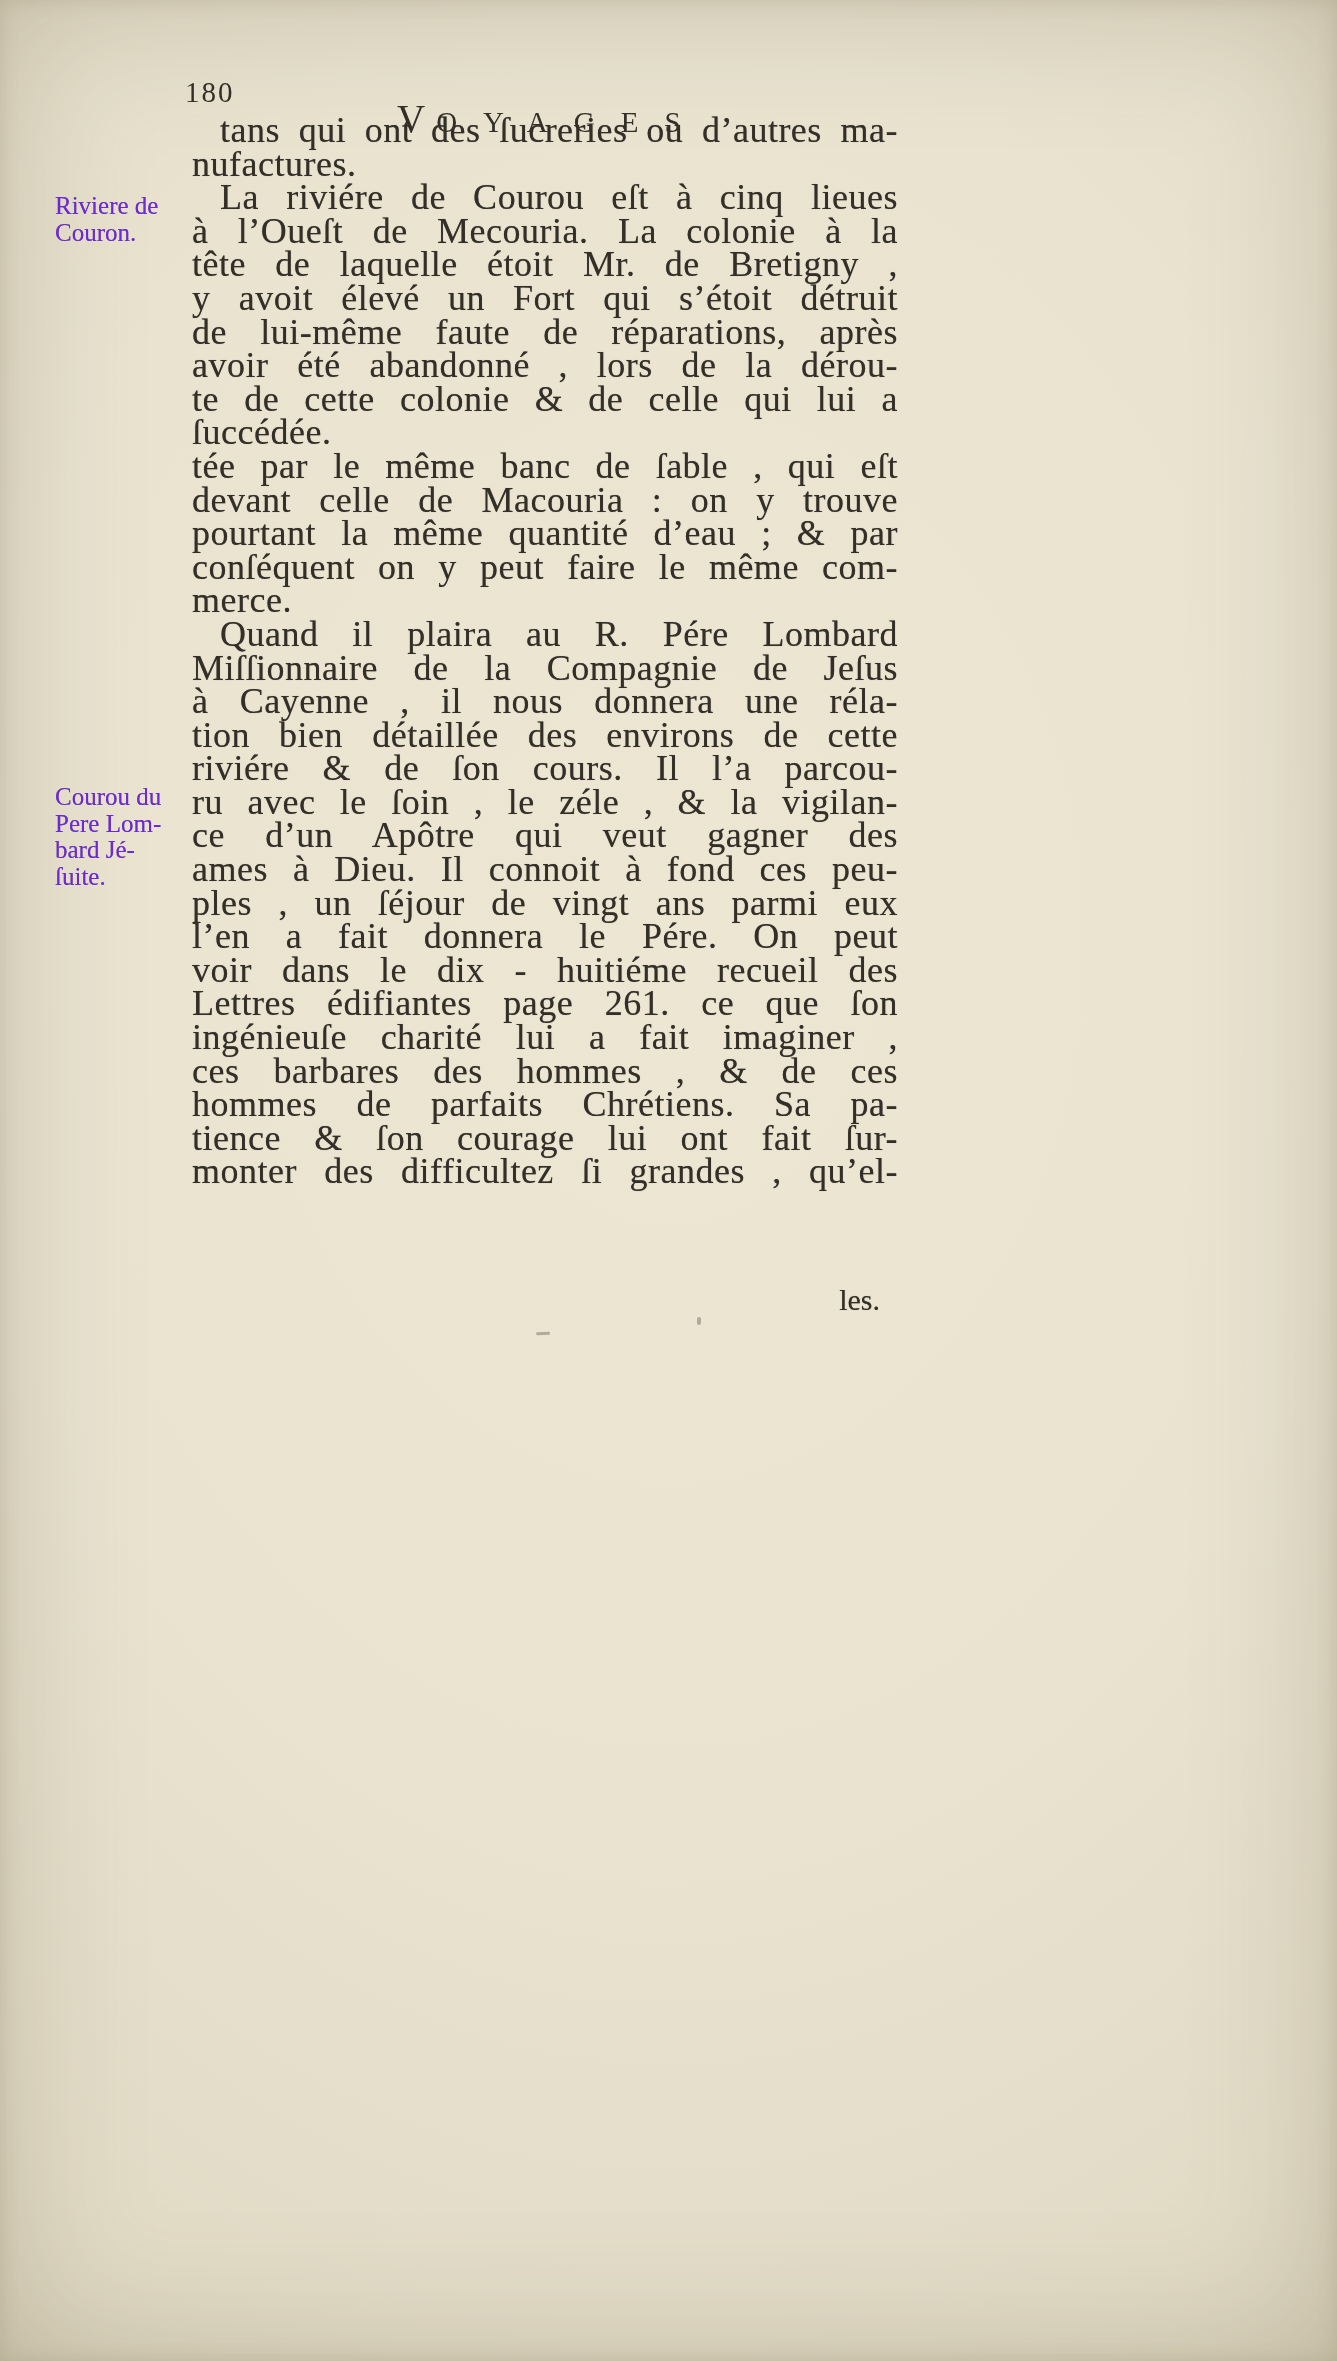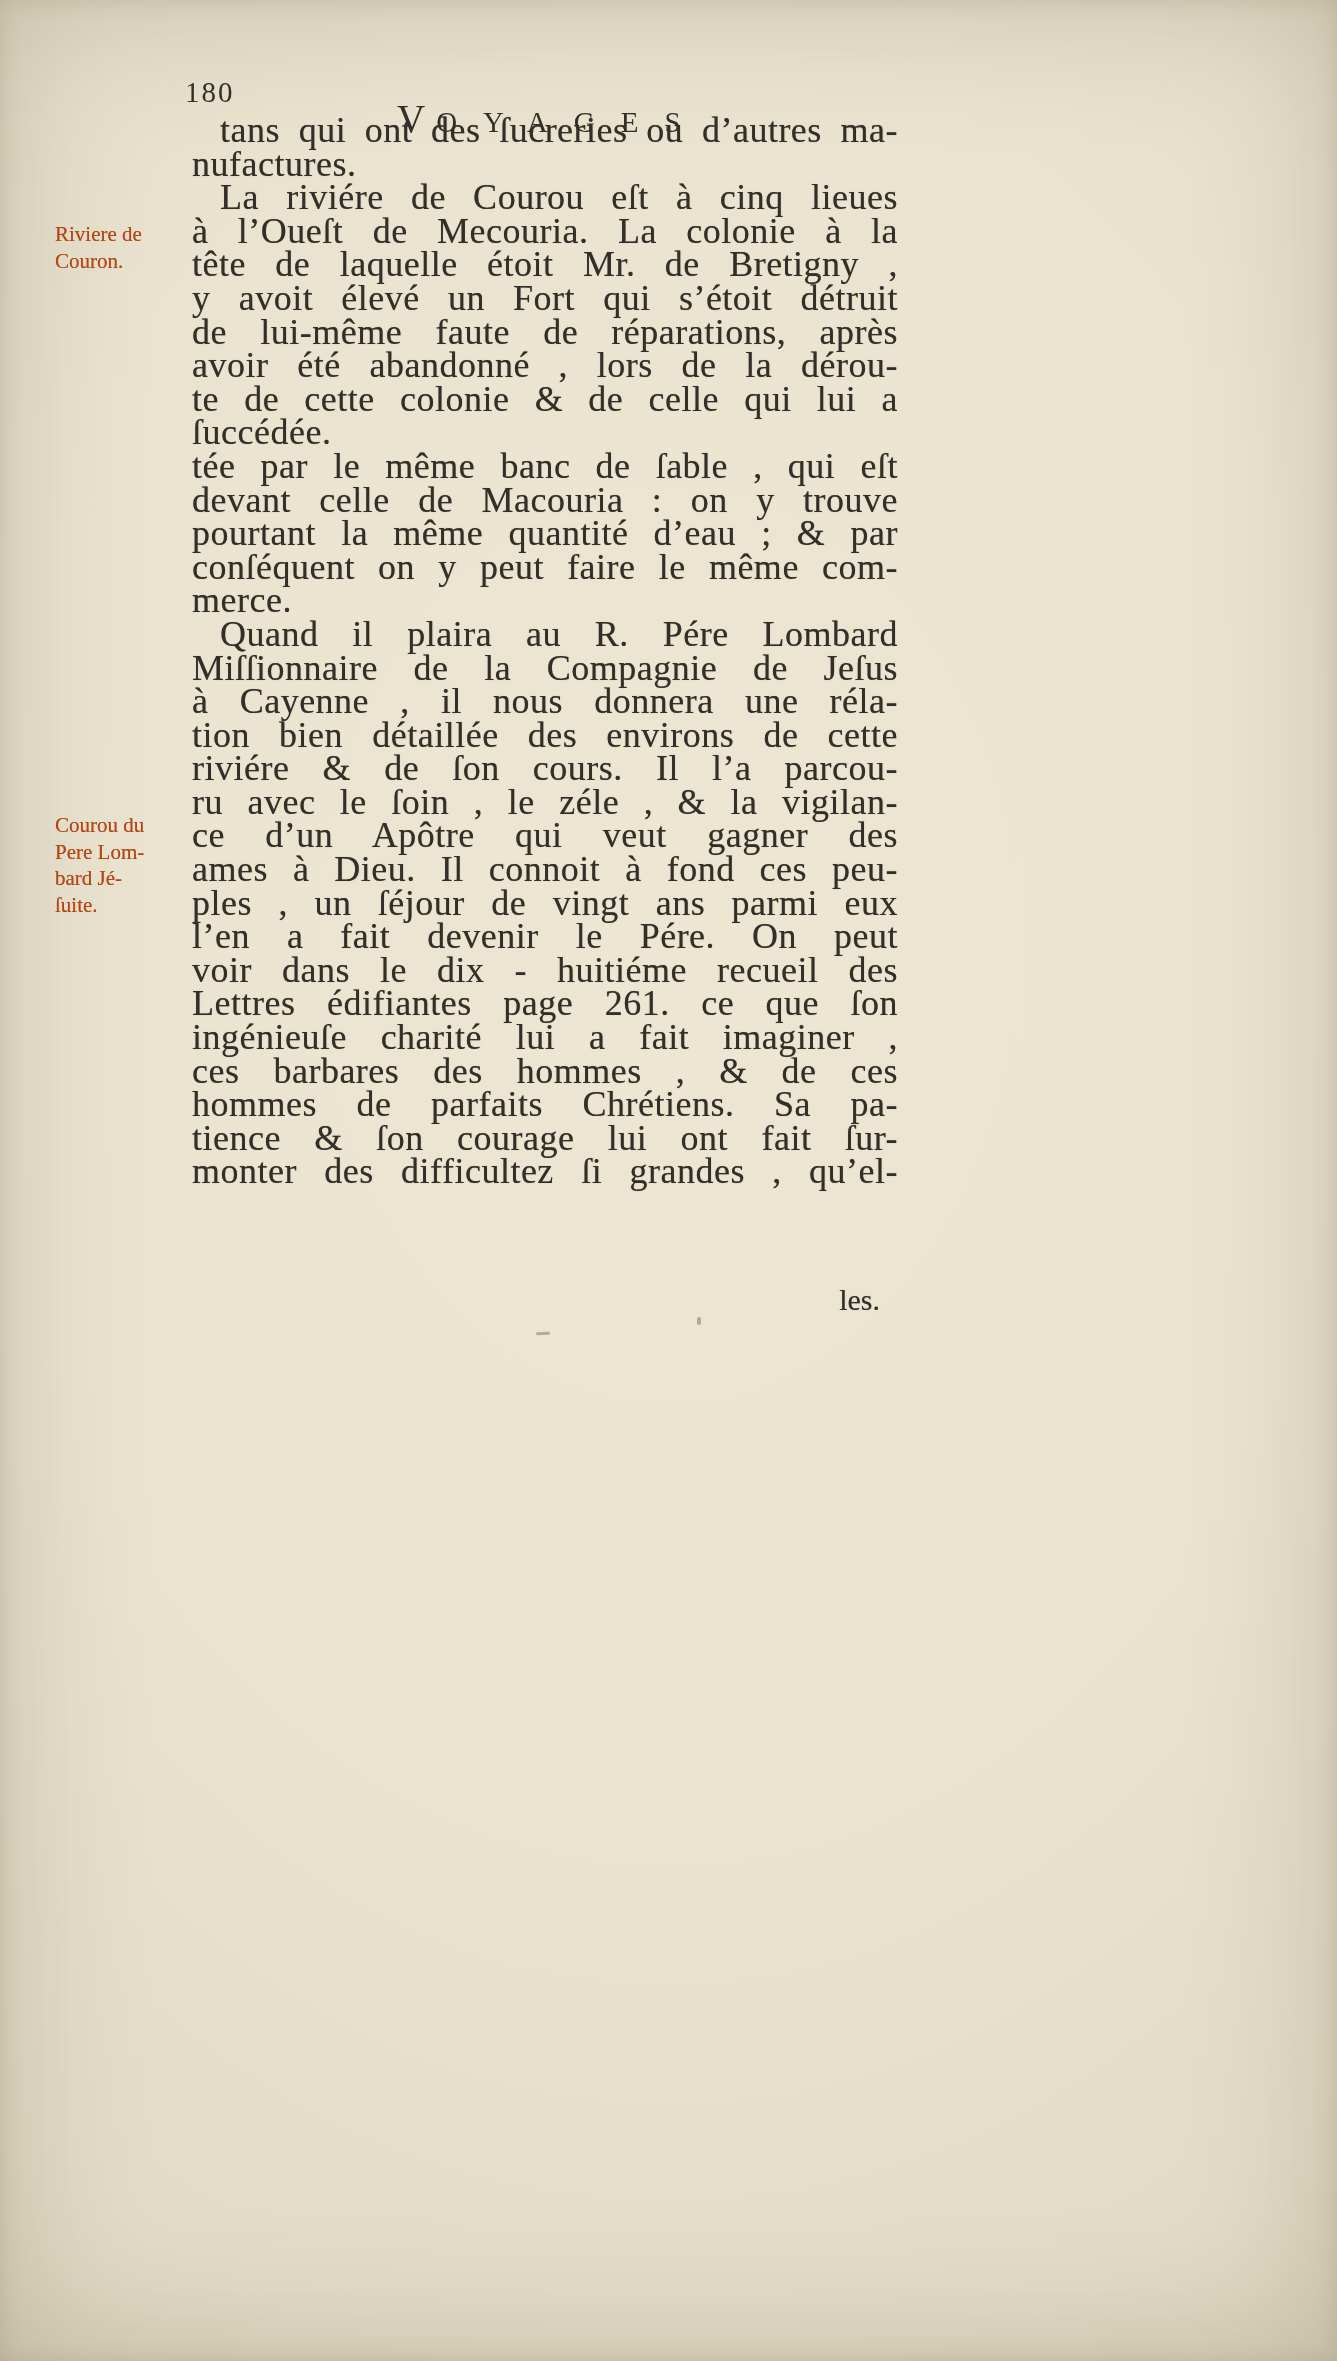--- a/index.html
+++ b/index.html
@@ -38,24 +38,23 @@
     text-shadow: 0 0 0.7px rgba(51,47,40,0.55);
   }
   .paragraph { margin: 0; }
   .paragraph .line { text-align: justify; text-align-last: justify; }
   .paragraph .line.no-just { text-align-last: left; }
   .paragraph .line.first { text-indent: 28px; }
 
   
   .note {
     position: absolute; left: 55px; width: 132px;
-    font-size: 21px; line-height: 26.5px;
-    color: #c2410c;
+    font-size: 25px; line-height: 26.5px;
+    color: #6d28d9;
     text-shadow: 0 0 0.6px rgba(56,52,43,0.5);
-    margin-top: 28px;
   }
   .note-1 { top: 193px; }
   .note-2 { top: 784px; }
 
   
   .catchword {
     position: absolute; top: 1283px; left: 180px; width: 700px;
     text-align: right; font-size: 30px;
     text-shadow: 0 0 0.7px rgba(51,47,40,0.55);
   }
@@ -116,21 +115,21 @@
       <div class="paragraph">
         <div class="line first">Quand il plaira au R. Pére Lombard</div>
         <div class="line">Miſſionnaire de la Compagnie de Jeſus</div>
         <div class="line">à Cayenne , il nous donnera une réla-</div>
         <div class="line">tion bien détaillée des environs de cette</div>
         <div class="line">riviére &amp; de ſon cours. Il l’a parcou-</div>
         <div class="line">ru avec le ſoin , le zéle , &amp; la vigilan-</div>
         <div class="line">ce d’un Apôtre qui veut gagner des</div>
         <div class="line">ames à Dieu. Il connoit à fond ces peu-</div>
         <div class="line">ples , un ſéjour de vingt ans parmi eux</div>
-        <div class="line">l’en a fait devenir le Pére. On peut</div>
+        <div class="line">l’en a fait donnera le Pére. On peut</div>
         <div class="line">voir dans le dix - huitiéme recueil des</div>
         <div class="line">Lettres édifiantes page 261. ce que ſon</div>
         <div class="line">ingénieuſe charité lui a fait imaginer ,</div>
         <div class="line">ces barbares des hommes , &amp; de ces</div>
         <div class="line">hommes de parfaits Chrétiens. Sa pa-</div>
         <div class="line">tience &amp; ſon courage lui ont fait ſur-</div>
         <div class="line">monter des difficultez ſi grandes , qu’el-</div>
       </div>
     </main>
 

